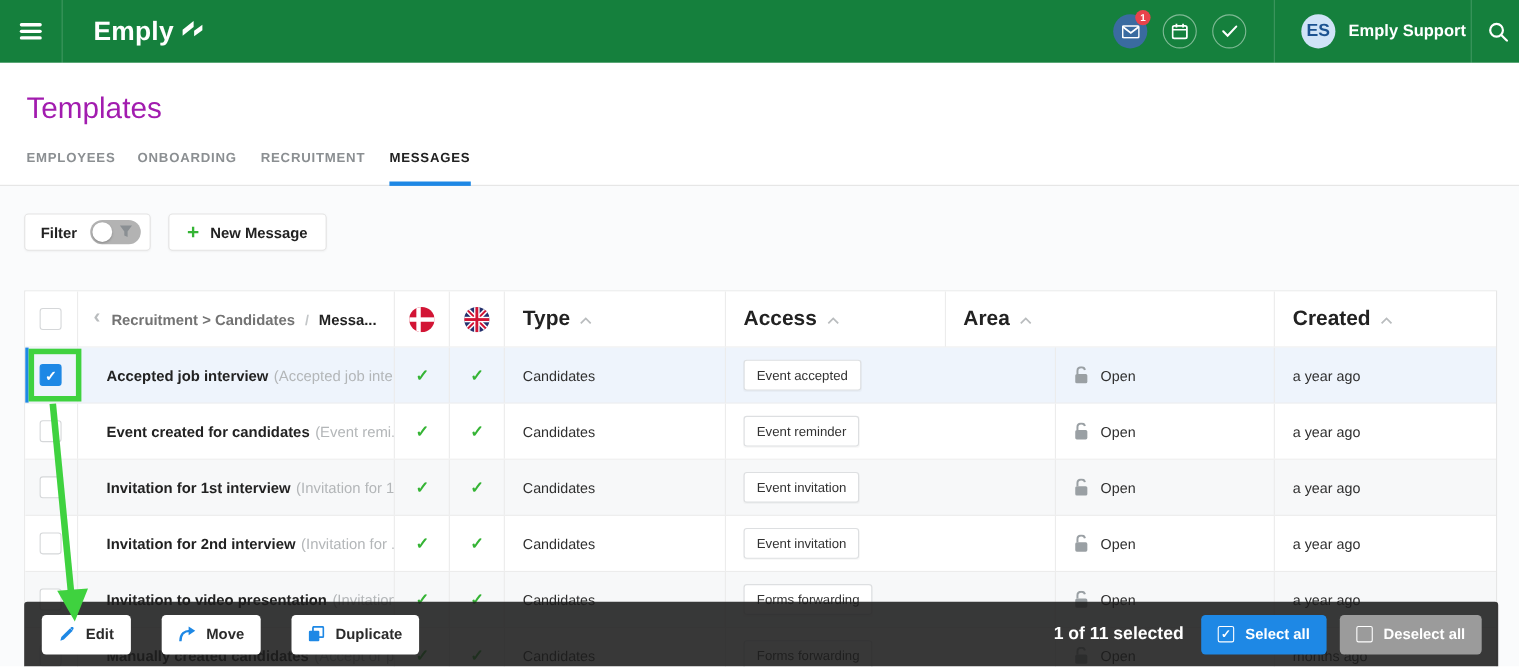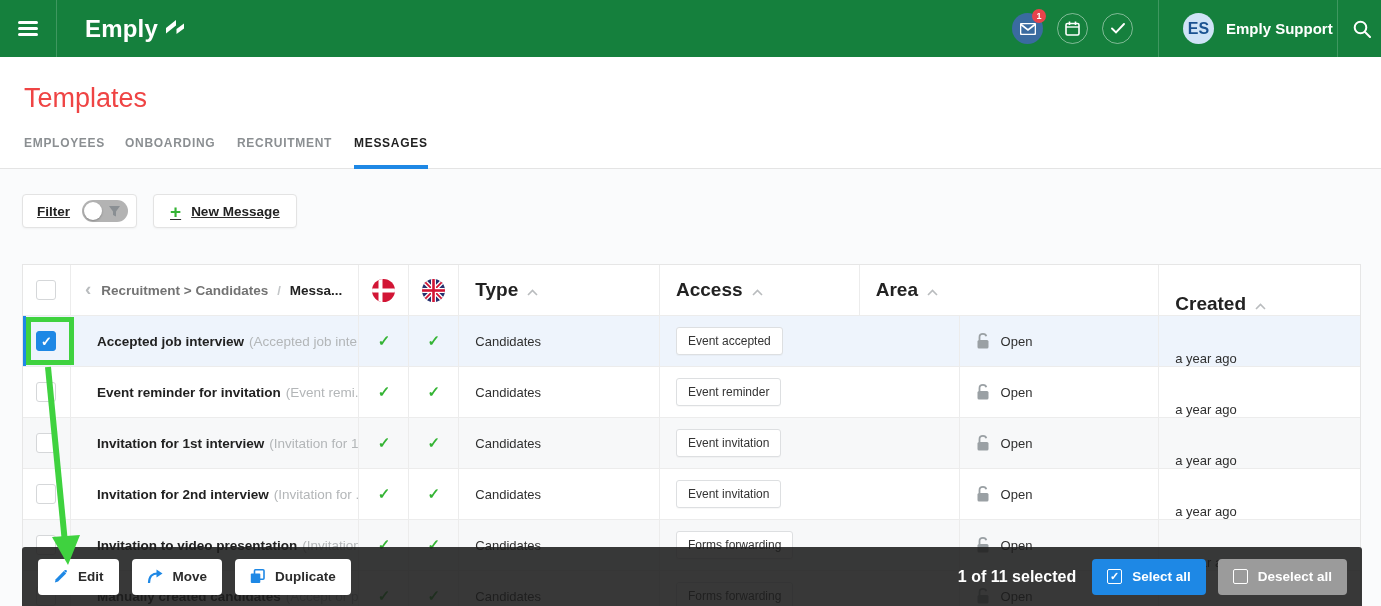--- a/index.html
+++ b/index.html
@@ -19,46 +19,46 @@
   .nav-circle { position:absolute; top:13px; width:31px; height:31px; border-radius:50%; display:flex; align-items:center; justify-content:center; cursor:pointer; }
   .circle-filled { background:#3a6ba0; }
   .circle-outline { border:1.5px solid rgba(255,255,255,.45); }
   .badge { position:absolute; top:-4px; right:-3px; min-width:14px; height:14px; border-radius:7px; background:#e8434b; color:#fff; font-size:9px; font-weight:700; display:flex; align-items:center; justify-content:center; padding:0 3px; }
   .nav-divider { position:absolute; top:0; width:1px; height:57px; background:rgba(255,255,255,.18); }
   .avatar { position:absolute; left:1183px; top:13px; width:31px; height:31px; border-radius:50%; background:#cfe3f7; color:#1b5291; font-size:16px; font-weight:700; display:flex; align-items:center; justify-content:center; cursor:pointer; }
   .user-name { position:absolute; left:1226px; top:0; height:57px; display:flex; align-items:center; color:#fff; font-size:15px; font-weight:700; cursor:pointer; }
   .nav-search { position:absolute; left:1342px; top:0; width:39px; height:57px; display:flex; align-items:center; justify-content:center; cursor:pointer; }
 
   
-  .page-title { position:absolute; left:24px; top:83px; font-size:27px; font-weight:400; color:#ef4444; }
+  .page-title { position:absolute; left:24px; top:83px; font-size:27px; font-weight:400; color:#a21caf; }
   .tabs { position:absolute; left:0; top:136px; width:1381px; height:33px; border-bottom:1px solid #e4e4e4; }
   .tab { position:absolute; top:0; font-size:12px; font-weight:700; letter-spacing:.7px; color:#8b8f92; cursor:pointer; padding-bottom:15px; }
   .tab.active { color:#222; border-bottom:4px solid #1e88e5; }
   .content-bg { position:absolute; left:0; top:169px; width:1381px; height:437px; background:#fafbfc; z-index:0; }
 
   
-  .toolbar { position:absolute; left:22px; top:194px; display:flex; gap:16px; z-index:2;text-decoration:underline; }
+  .toolbar { position:absolute; left:22px; top:194px; display:flex; gap:16px; z-index:2; }
   .filter-box { display:flex; align-items:center; height:34px; background:#fff; border:1px solid #e3e3e3; border-radius:4px; padding:0 8px 0 14px; gap:12px; box-shadow:0 1px 2px rgba(0,0,0,.04); }
   .filter-label { font-size:13.5px; font-weight:700; color:#222; }
   .toggle { width:46px; height:22px; border-radius:11px; background:#b3b3b3; position:relative; cursor:pointer; }
   .toggle-knob { position:absolute; left:2px; top:2px; width:18px; height:18px; border-radius:50%; background:#fff; box-shadow:0 1px 2px rgba(0,0,0,.25); }
   .toggle-funnel { position:absolute; right:7px; top:4px; }
   .btn-new { display:flex; align-items:center; height:34px; background:#fff; border:1px solid #e3e3e3; border-radius:4px; padding:0 16px; gap:10px; cursor:pointer; box-shadow:0 1px 2px rgba(0,0,0,.04); }
   .plus { color:#35b435; font-size:19px; font-weight:700; line-height:1; }
   .btn-new-label { font-size:13.5px; font-weight:700; color:#222; }
 
   
   .table { position:absolute; left:22px; top:264px; width:1339px; background:#fff; border:1px solid #e6e6e6; z-index:1; }
   .trow { display:flex; height:51px; align-items:stretch; border-bottom:1px solid #ececec; position:relative; background:#fff; }
   .trow.header { font-weight:700; }
   .trow.alt { background:#f7f8f9; }
   .trow.selected { background:#eef4fc; }
   .sel-stripe { position:absolute; left:0; top:0; width:3px; height:100%; background:#1e88e5; }
   .cell { display:flex; align-items:center; border-right:1px solid #ececec; padding:0 0 0 16px; font-size:13px; color:#2f2f2f; overflow:hidden; white-space:nowrap; }
-  .cell:last-child { border-right:none;align-items:flex-end; }
+  .cell:last-child { border-right:none; }
   .c-check { width:48px; padding-left:0; justify-content:center; }
   .c-name  { width:289px; padding-left:4px; }
   .c-flag  { width:50px; justify-content:center; padding:0; }
   .c-type  { width:201px; }
   .c-area  { width:300px; }
   .c-access{ width:200px; }
   .c-created{ width:201px; }
   .checkbox { width:20px; height:20px; border:1px solid #d5d7d9; border-radius:3px; background:#fff; cursor:pointer; display:flex; align-items:center; justify-content:center; }
   .checkbox.checked { background:#1e88e5; border-color:#1e88e5; color:#fff; font-size:13px; font-weight:700; }
   .crumb-chevron { color:#b9bcbe; font-size:19px; margin:0 10px 2px 10px; cursor:pointer; }
@@ -68,21 +68,21 @@
   .name-main { font-weight:700; color:#222; font-size:13.5px; margin-left:22px; }
   .name-suffix { color:#b3b6b8; font-size:13.5px; margin-left:5px; }
   .sort-caret { margin-left:9px; }
   .green-check { color:#35b435; font-size:15px; font-weight:700; }
   .area-badge { border:1px solid #dddfe1; border-radius:3px; background:#fff; padding:6px 11px; font-size:12px; color:#333; box-shadow:0 1px 1px rgba(0,0,0,.03); }
   .access-wrap { display:flex; align-items:center; gap:11px; }
   .hdr-label { font-size:19px; color:#222; display:flex; align-items:center; }
 
   
   .action-bar { position:absolute; left:22px; top:547px; width:1340px; height:59px; background:rgba(28,28,28,.88); border-radius:3px 3px 0 0; z-index:5; display:flex; align-items:center; }
-  .ab-left { display:flex; gap:13px; margin-left:16px; }
+  .ab-left { display:flex; gap:28px; margin-left:16px; }
   .ab-btn { display:flex; align-items:center; gap:10px; background:#fff; border:none; border-radius:4px; height:36px; padding:0 15px; font-family:inherit; font-size:13.5px; font-weight:700; color:#2b2b2b; cursor:pointer; }
   .ab-right { position:absolute; right:15px; display:flex; align-items:center; gap:12px; }
   .sel-text { color:#fff; font-size:16px; font-weight:700; margin-right:4px; }
   .ab-btn.blue { background:#1e88e5; color:#fff; }
   .ab-btn.gray { background:#9b9b9b; color:#fff; }
   .cb-icon { width:15px; height:15px; border:1.7px solid #fff; border-radius:2px; display:flex; align-items:center; justify-content:center; font-size:11px; color:#fff; }
 
   
   .hl-box { position:absolute; left:26px; top:317px; width:48px; height:48px; border:5px solid #3fd23f; z-index:6; pointer-events:none; }
   .hl-arrow { position:absolute; left:28px; top:363px; z-index:6; pointer-events:none; }
@@ -260,21 +260,21 @@
             <span>Open</span>
           </span>
         </div>
         <div class="cell c-created">a year ago</div>
       </div>
       <div class="trow">
         <div class="cell c-check">
           <div class="checkbox"></div>
         </div>
         <div class="cell c-name">
-          <span class="name-main">Event reminder for invitation</span>
+          <span class="name-main">Event created for candidates</span>
           <span class="name-suffix">(Event remi...</span>
         </div>
         <div class="cell c-flag">
           <span class="green-check">✓</span>
         </div>
         <div class="cell c-flag">
           <span class="green-check">✓</span>
         </div>
         <div class="cell c-type">Candidates</div>
         <div class="cell c-area">

